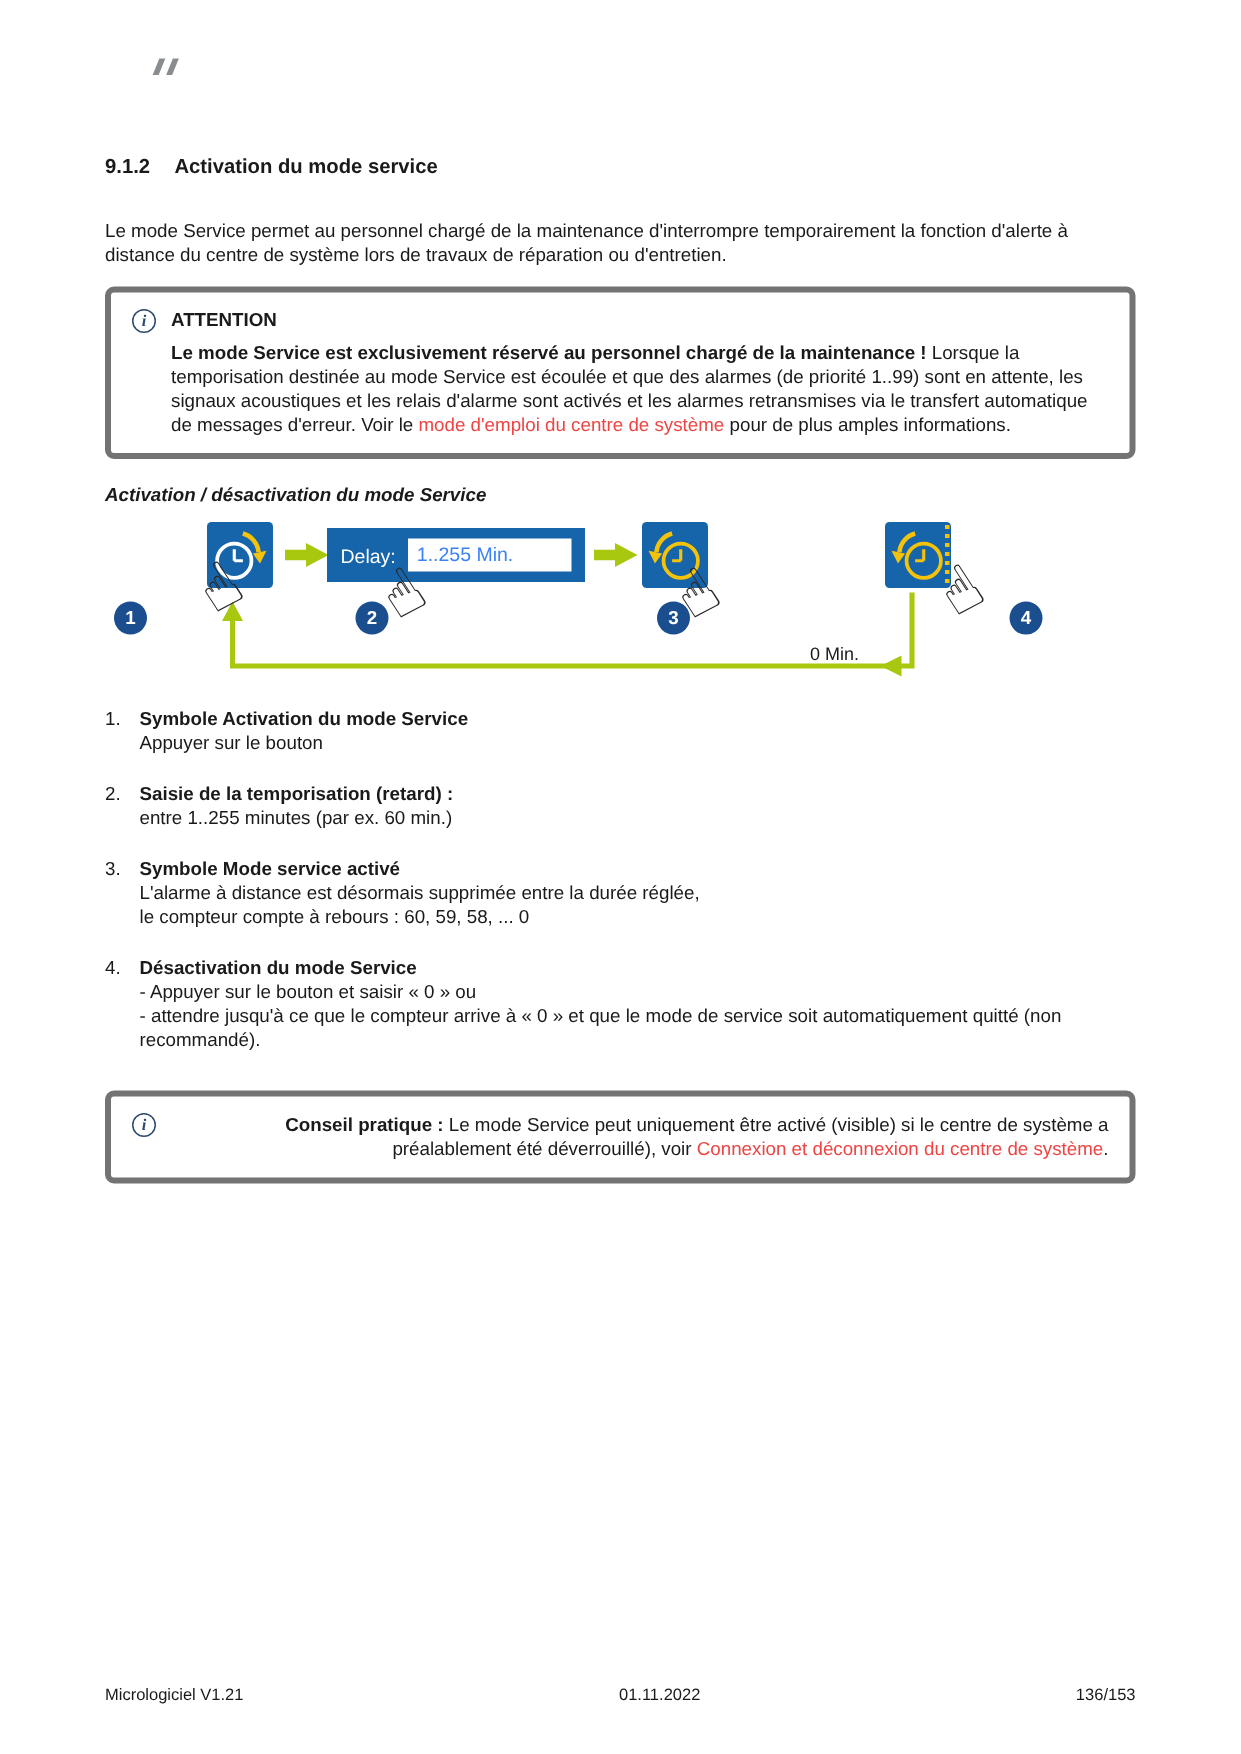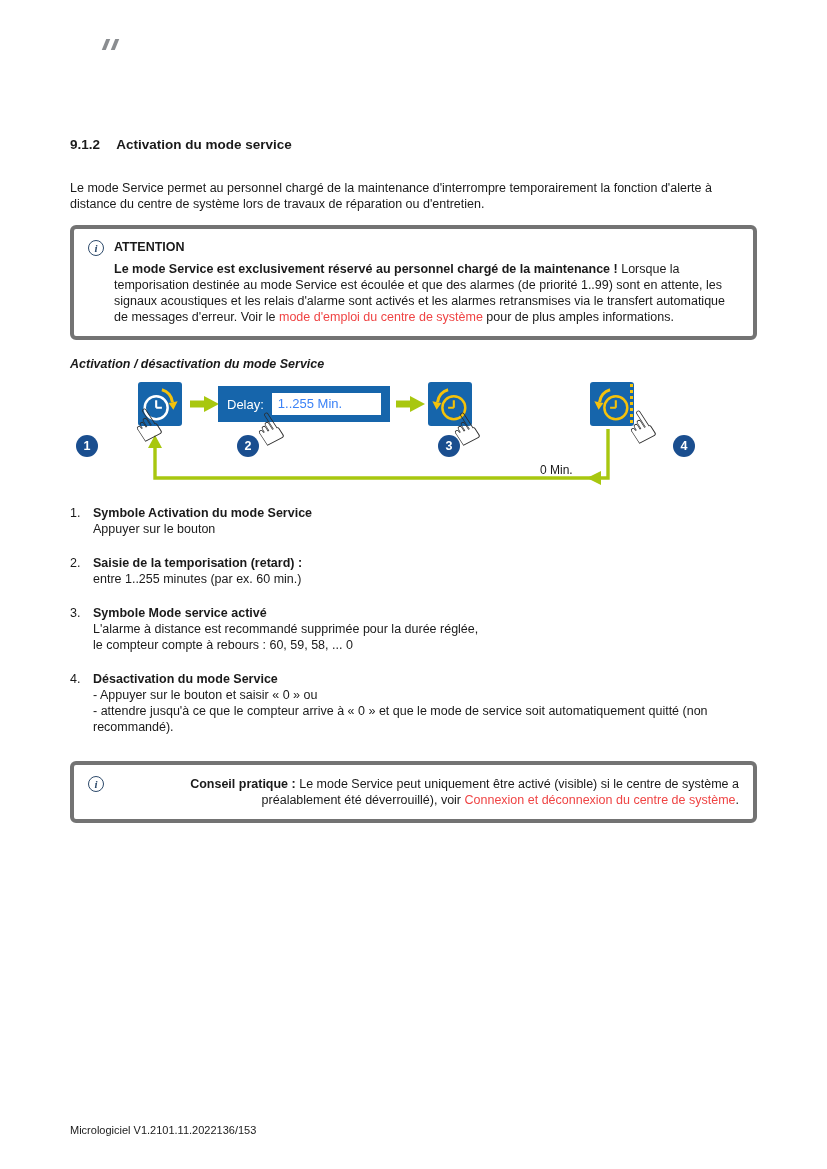--- a/index.html
+++ b/index.html
@@ -24,21 +24,21 @@
     background: #8a8d90; transform: skewX(-22deg);
   }
   .logo-marks .m1 { left: 34px; }
   .logo-marks .m2 { left: 43px; }
   .logo-text {
     font-size: 31px; font-weight: bold; color: #8a8d90;
     letter-spacing: 0.5px; line-height: 1.0;
   }
 
   
-  .section-heading { margin-top: 86px; font-size: 13.5px; font-weight: bold; }
+  .section-heading { margin-top: 52px; font-size: 13.5px; font-weight: bold; }
   .section-heading .sec-num { display: inline-block; margin-right: 13px; }
   .intro { margin-top: 28px; font-size: 12.5px; line-height: 16px; }
 
   
   .note-box {
     display: flex; gap: 10px;
     border: 4px solid #737373; border-radius: 6px;
     padding: 11px 14px;
     margin-top: 13px;
   }
@@ -104,21 +104,21 @@
   .step-num { width: 23px; flex: 0 0 auto; }
   .step-body { flex: 1; }
   .step-title { font-weight: bold; }
 
   
   .tip-box { margin-top: 26px; text-align: right; }
 
   
   .footer {
     position: absolute; left: 70px; right: 70px; bottom: 33px;
-    display: flex; 
+    display: flex; justify-content: space-between;
     font-size: 11px;
   }
 </style>
 </head>
 <body>
 
 <div class="page">
 
   <div class="logo">
     <div class="logo-marks">
@@ -226,21 +226,21 @@
       <div class="step-body">
         <div class="step-title">Saisie de la temporisation (retard) :</div>
         <div class="step-line">entre 1..255 minutes (par ex. 60 min.)</div>
       </div>
     </div>
 
     <div class="step">
       <span class="step-num">3.</span>
       <div class="step-body">
         <div class="step-title">Symbole Mode service activé</div>
-        <div class="step-line">L'alarme à distance est recommandé supprimée pour la durée réglée,</div>
+        <div class="step-line">L'alarme à distance est désormais supprimée entre la durée réglée,</div>
         <div class="step-line">le compteur compte à rebours : 60, 59, 58, ... 0</div>
       </div>
     </div>
 
     <div class="step">
       <span class="step-num">4.</span>
       <div class="step-body">
         <div class="step-title">Désactivation du mode Service</div>
         <div class="step-line">- Appuyer sur le bouton et saisir « 0 » ou</div>
         <div class="step-line">- attendre jusqu'à ce que le compteur arrive à « 0 » et que le mode de service soit automatiquement quitté (non recommandé).</div>

